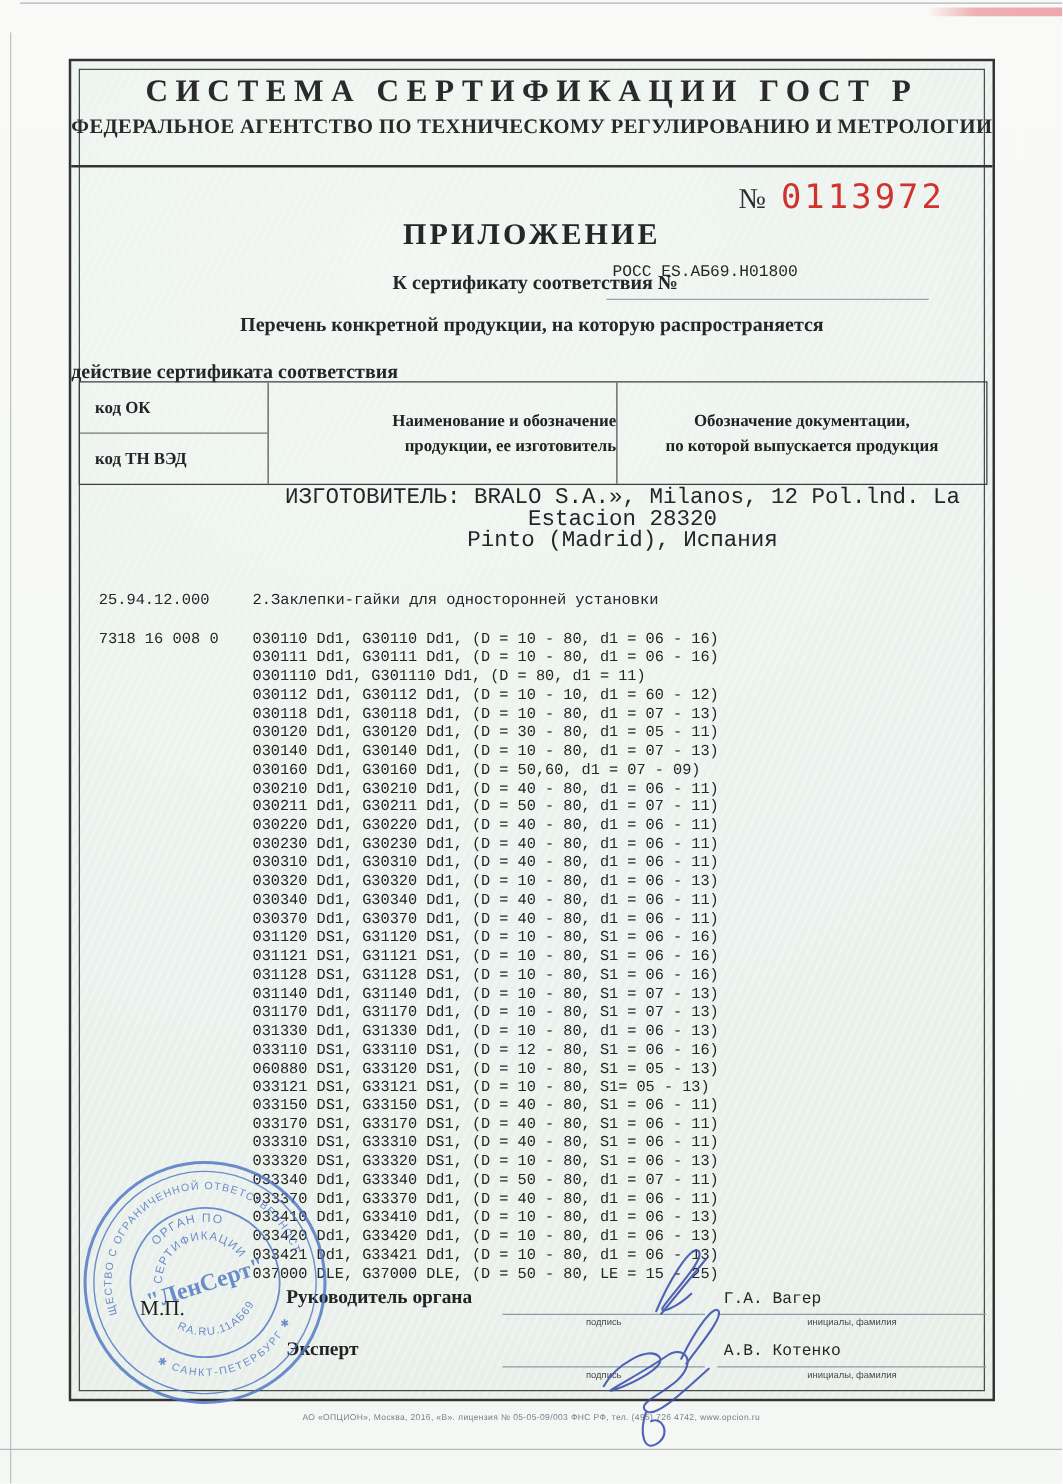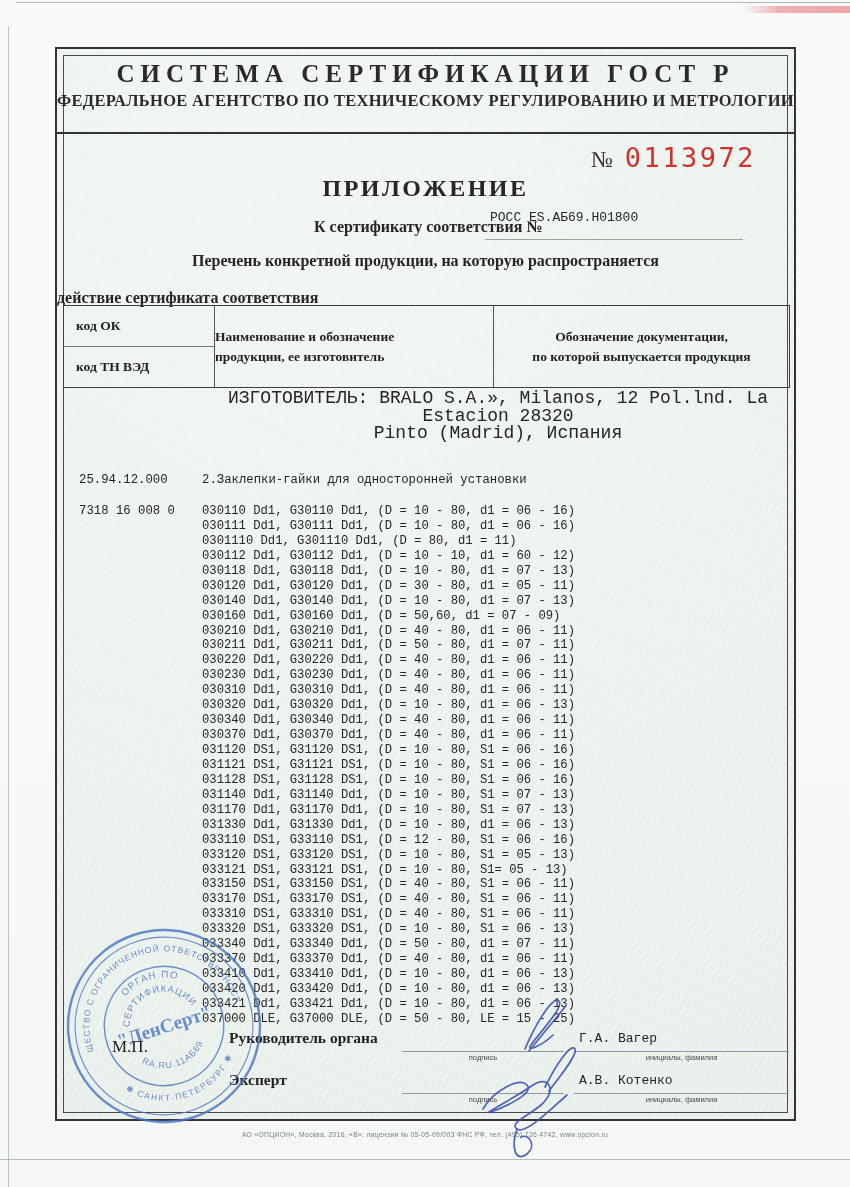--- a/index.html
+++ b/index.html
@@ -33,21 +33,21 @@
   .cert-label{position:absolute;left:213px;top:169px;font-size:16px;font-weight:bold;color:#262626;margin-left:44px;}
   .cert-number{position:absolute;left:433px;top:161px;font-family:"Liberation Mono","DejaVu Sans Mono",monospace;font-size:13px;color:#3a3a3a;}
   .cert-underline{position:absolute;left:428px;top:190px;width:258px;border-bottom:1px solid #93a7a7;}
   .subtitle1{position:absolute;top:203px;width:100%;text-align:center;font-size:16px;font-weight:bold;color:#262626;}
   .subtitle2{position:absolute;top:240px;width:100%;text-align:left;font-size:16px;font-weight:bold;color:#262626;}
   
   .tbl{position:absolute;left:6px;top:256px;width:727px;height:83px;border:1.6px solid #3e3e3e;box-sizing:border-box;display:flex;}
   .tbl .c1{width:150px;border-right:1.2px solid #555;display:flex;flex-direction:column;}
   .tbl .c1 .cell{flex:1;display:flex;align-items:center;padding-left:12px;font-size:13.5px;font-weight:bold;}
   .tbl .c1 .cell.top{border-bottom:1px solid #777;}
-  .tbl .c2{width:278px;border-right:1.2px solid #555;display:flex;flex-direction:column;justify-content:center;text-align:left;font-size:13.5px;font-weight:bold;line-height:1.45;}
+  .tbl .c2{width:278px;border-right:1.2px solid #555;display:flex;flex-direction:column;justify-content:center;text-align:right;font-size:13.5px;font-weight:bold;line-height:1.45;}
   .tbl .c3{flex:1;display:flex;flex-direction:column;justify-content:center;text-align:center;font-size:13.5px;font-weight:bold;line-height:1.45;}
   
   .mono{font-family:"Liberation Mono","DejaVu Sans Mono",monospace;color:#252525;}
   .manufacturer{position:absolute;left:145px;top:341px;font-size:18px;line-height:17.5px;text-align:center;}
   .okp{position:absolute;left:22px;top:424px;font-size:12.3px;}
   .group{position:absolute;left:145px;top:424px;font-size:12.3px;}
   .tnved{position:absolute;left:22px;top:455px;font-size:12.3px;}
   .products{position:absolute;left:145px;top:455px;font-size:12.2px;}
   .products div{height:14.95px;line-height:14.95px;white-space:pre;}
   
@@ -144,21 +144,21 @@
         <div>030320 Dd1, G30320 Dd1, (D = 10 - 80, d1 = 06 - 13)</div>
         <div>030340 Dd1, G30340 Dd1, (D = 40 - 80, d1 = 06 - 11)</div>
         <div>030370 Dd1, G30370 Dd1, (D = 40 - 80, d1 = 06 - 11)</div>
         <div>031120 DS1, G31120 DS1, (D = 10 - 80, S1 = 06 - 16)</div>
         <div>031121 DS1, G31121 DS1, (D = 10 - 80, S1 = 06 - 16)</div>
         <div>031128 DS1, G31128 DS1, (D = 10 - 80, S1 = 06 - 16)</div>
         <div>031140 Dd1, G31140 Dd1, (D = 10 - 80, S1 = 07 - 13)</div>
         <div>031170 Dd1, G31170 Dd1, (D = 10 - 80, S1 = 07 - 13)</div>
         <div>031330 Dd1, G31330 Dd1, (D = 10 - 80, d1 = 06 - 13)</div>
         <div>033110 DS1, G33110 DS1, (D = 12 - 80, S1 = 06 - 16)</div>
-        <div>033120 DS1, G33120 DS1, (D = 10 - 80, S1 = 05 - 13)</div>
+        <div>060880 DS1, G33120 DS1, (D = 10 - 80, S1 = 05 - 13)</div>
         <div>033121 DS1, G33121 DS1, (D = 10 - 80, S1= 05 - 13)</div>
         <div>033150 DS1, G33150 DS1, (D = 40 - 80, S1 = 06 - 11)</div>
         <div>033170 DS1, G33170 DS1, (D = 40 - 80, S1 = 06 - 11)</div>
         <div>033310 DS1, G33310 DS1, (D = 40 - 80, S1 = 06 - 11)</div>
         <div>033320 DS1, G33320 DS1, (D = 10 - 80, S1 = 06 - 13)</div>
         <div>033340 Dd1, G33340 Dd1, (D = 50 - 80, d1 = 07 - 11)</div>
         <div>033370 Dd1, G33370 Dd1, (D = 40 - 80, d1 = 06 - 11)</div>
         <div>033410 Dd1, G33410 Dd1, (D = 10 - 80, d1 = 06 - 13)</div>
         <div>033420 Dd1, G33420 Dd1, (D = 10 - 80, d1 = 06 - 13)</div>
         <div>033421 Dd1, G33421 Dd1, (D = 10 - 80, d1 = 06 - 13)</div>

